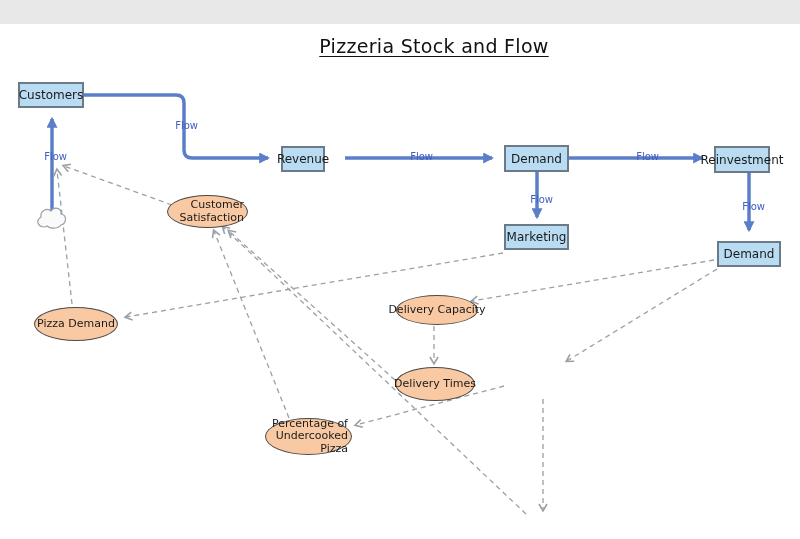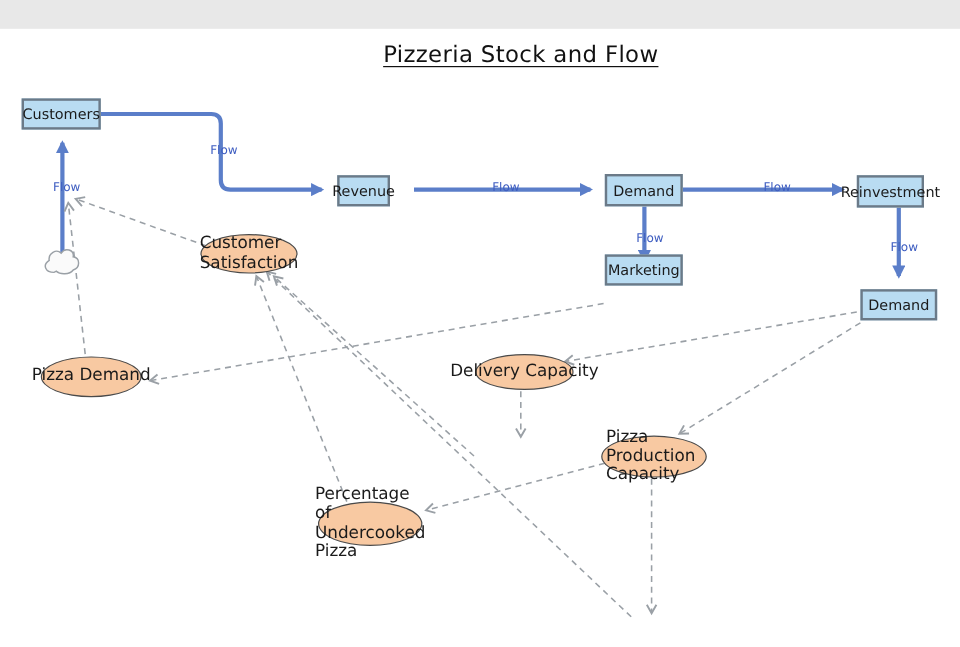--- a/index.html
+++ b/index.html
@@ -14,21 +14,21 @@
   }
   .layer{position:absolute;left:0;top:0;}
   .title{position:absolute;left:254px;top:10px;width:360px;text-align:center;
     font-size:19px;letter-spacing:.3px;color:#111;line-height:1.35;}
   .title span{display:block;text-decoration:underline;text-underline-offset:3px;}
   .stock{position:absolute;box-sizing:border-box;background:var(--stock-fill);
     border:2px solid var(--stock-border);display:flex;align-items:center;justify-content:center;
     font-size:12px;color:var(--text-dark);white-space:nowrap;z-index:3;}
   .variable{position:absolute;box-sizing:border-box;background:var(--variable-fill);
     border:1.5px solid var(--variable-border);border-radius:50%;display:flex;align-items:center;
-    justify-content:center;text-align:left;font-size:14px;line-height:1.12;
+    justify-content:center;text-align:right;font-size:11px;line-height:1.12;
     color:var(--text-dark);padding:1px 3px;z-index:3;}
   .variable.nowrap{white-space:nowrap;}
   .flow-label{position:absolute;width:32px;text-align:right;font-size:10px;
     color:var(--flow-text);z-index:4;}
 </style>
 </head>
 <body>
 
 <div class="canvas">
 
@@ -70,27 +70,27 @@
   </svg>
 
   <div class="title">
     <span>Pizzeria Stock and Flow</span>
   </div>
 
   <div class="stock" style="left:18px;top:58px;width:66px;height:26px">Customers</div>
   <div class="stock" style="left:281px;top:122px;width:44px;height:26px">Revenue</div>
   <div class="stock" style="left:504px;top:121px;width:65px;height:27px">Demand</div>
   <div class="stock" style="left:714px;top:122px;width:56px;height:27px">Reinvestment</div>
-  <div class="stock" style="left:504px;top:188px;width:65px;height:26px">Marketing</div>
+  <div class="stock" style="left:504px;top:200px;width:65px;height:26px">Marketing</div>
   <div class="stock" style="left:717px;top:217px;width:64px;height:26px">Demand</div>
 
   <div class="variable" style="left:167px;top:171px;width:81px;height:33px">Customer Satisfaction</div>
-  <div class="variable nowrap" style="left:34px;top:273px;width:84px;height:34px">Pizza Demand</div>
+  <div class="variable nowrap" style="left:34px;top:283px;width:84px;height:34px">Pizza Demand</div>
   <div class="variable nowrap" style="left:396px;top:271px;width:82px;height:30px">Delivery Capacity</div>
-  <div class="variable" style="left:501px;top:339px;width:88px;height:35px">Pizza Production Capacity</div>
+  <div class="variable nowrap" style="left:395px;top:343px;width:80px;height:34px">Delivery Times</div>
   <div class="variable" style="left:265px;top:394px;width:87px;height:37px">Percentage of Undercooked Pizza</div>
 
   <div class="flow-label" style="left:35px;top:127px">Flow</div>
   <div class="flow-label" style="left:166px;top:96px">Flow</div>
   <div class="flow-label" style="left:401px;top:127px">Flow</div>
   <div class="flow-label" style="left:627px;top:127px">Flow</div>
   <div class="flow-label" style="left:521px;top:170px">Flow</div>
   <div class="flow-label" style="left:733px;top:177px">Flow</div>
 
 </div>

